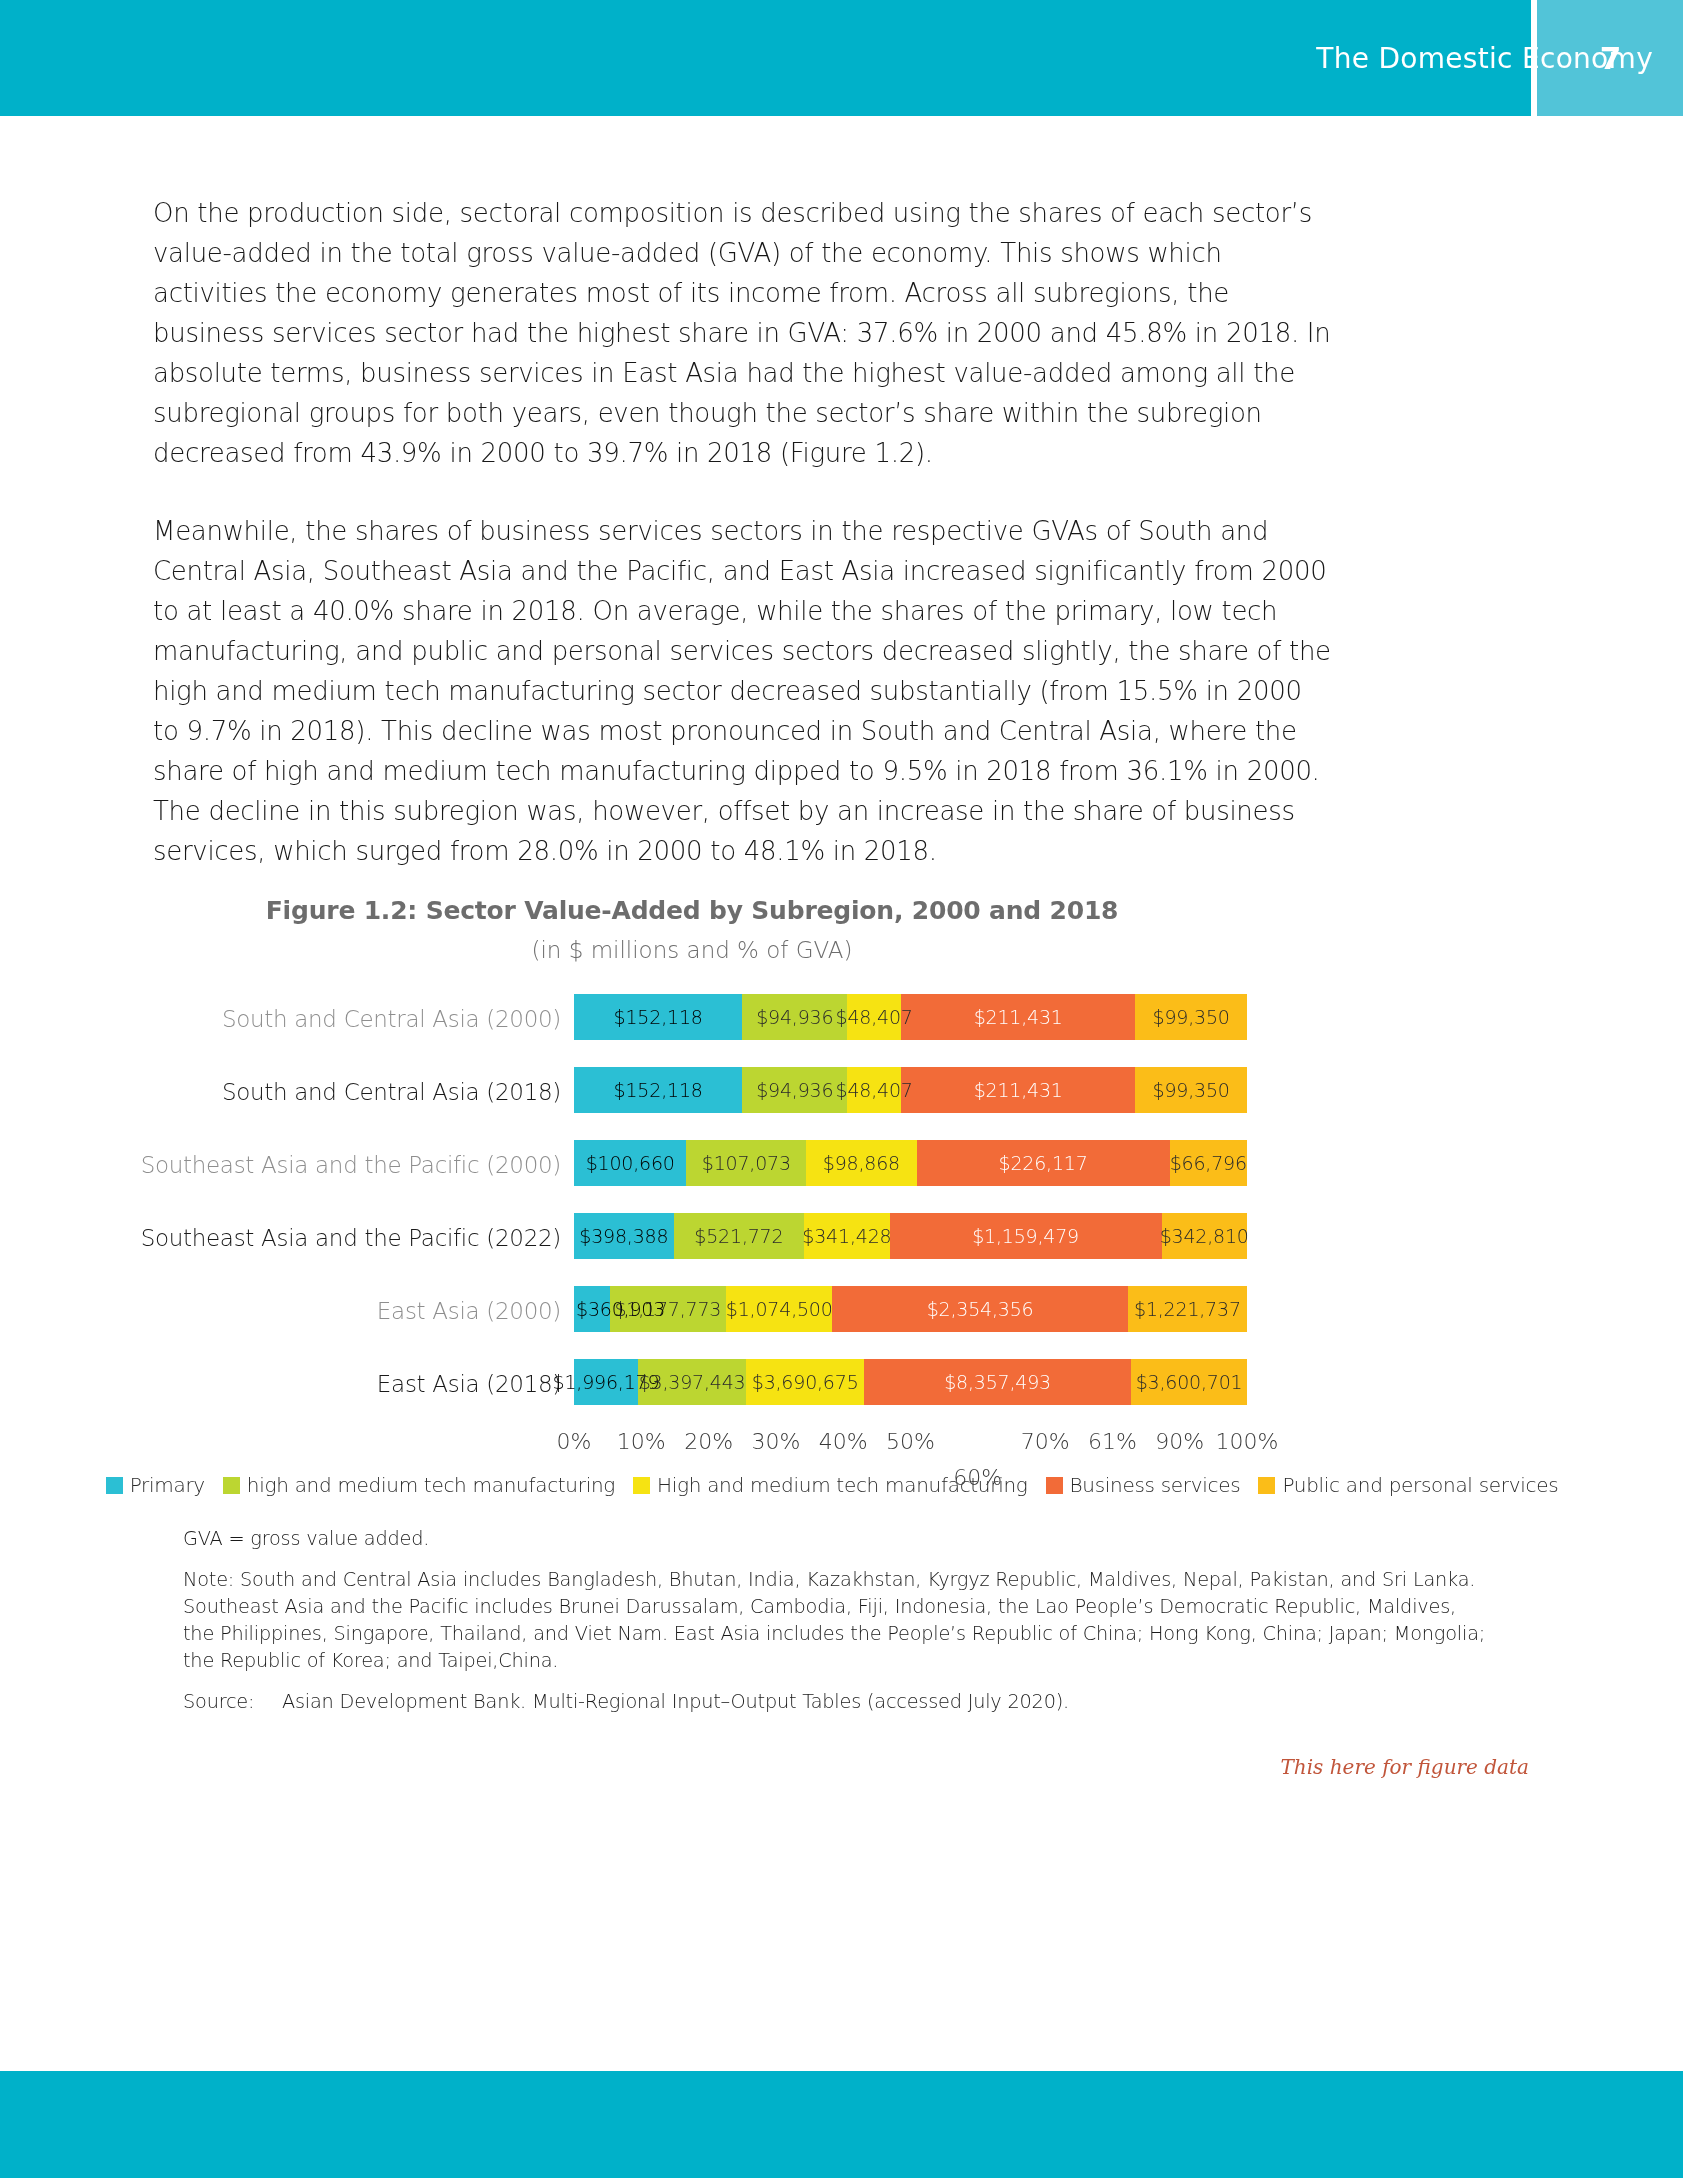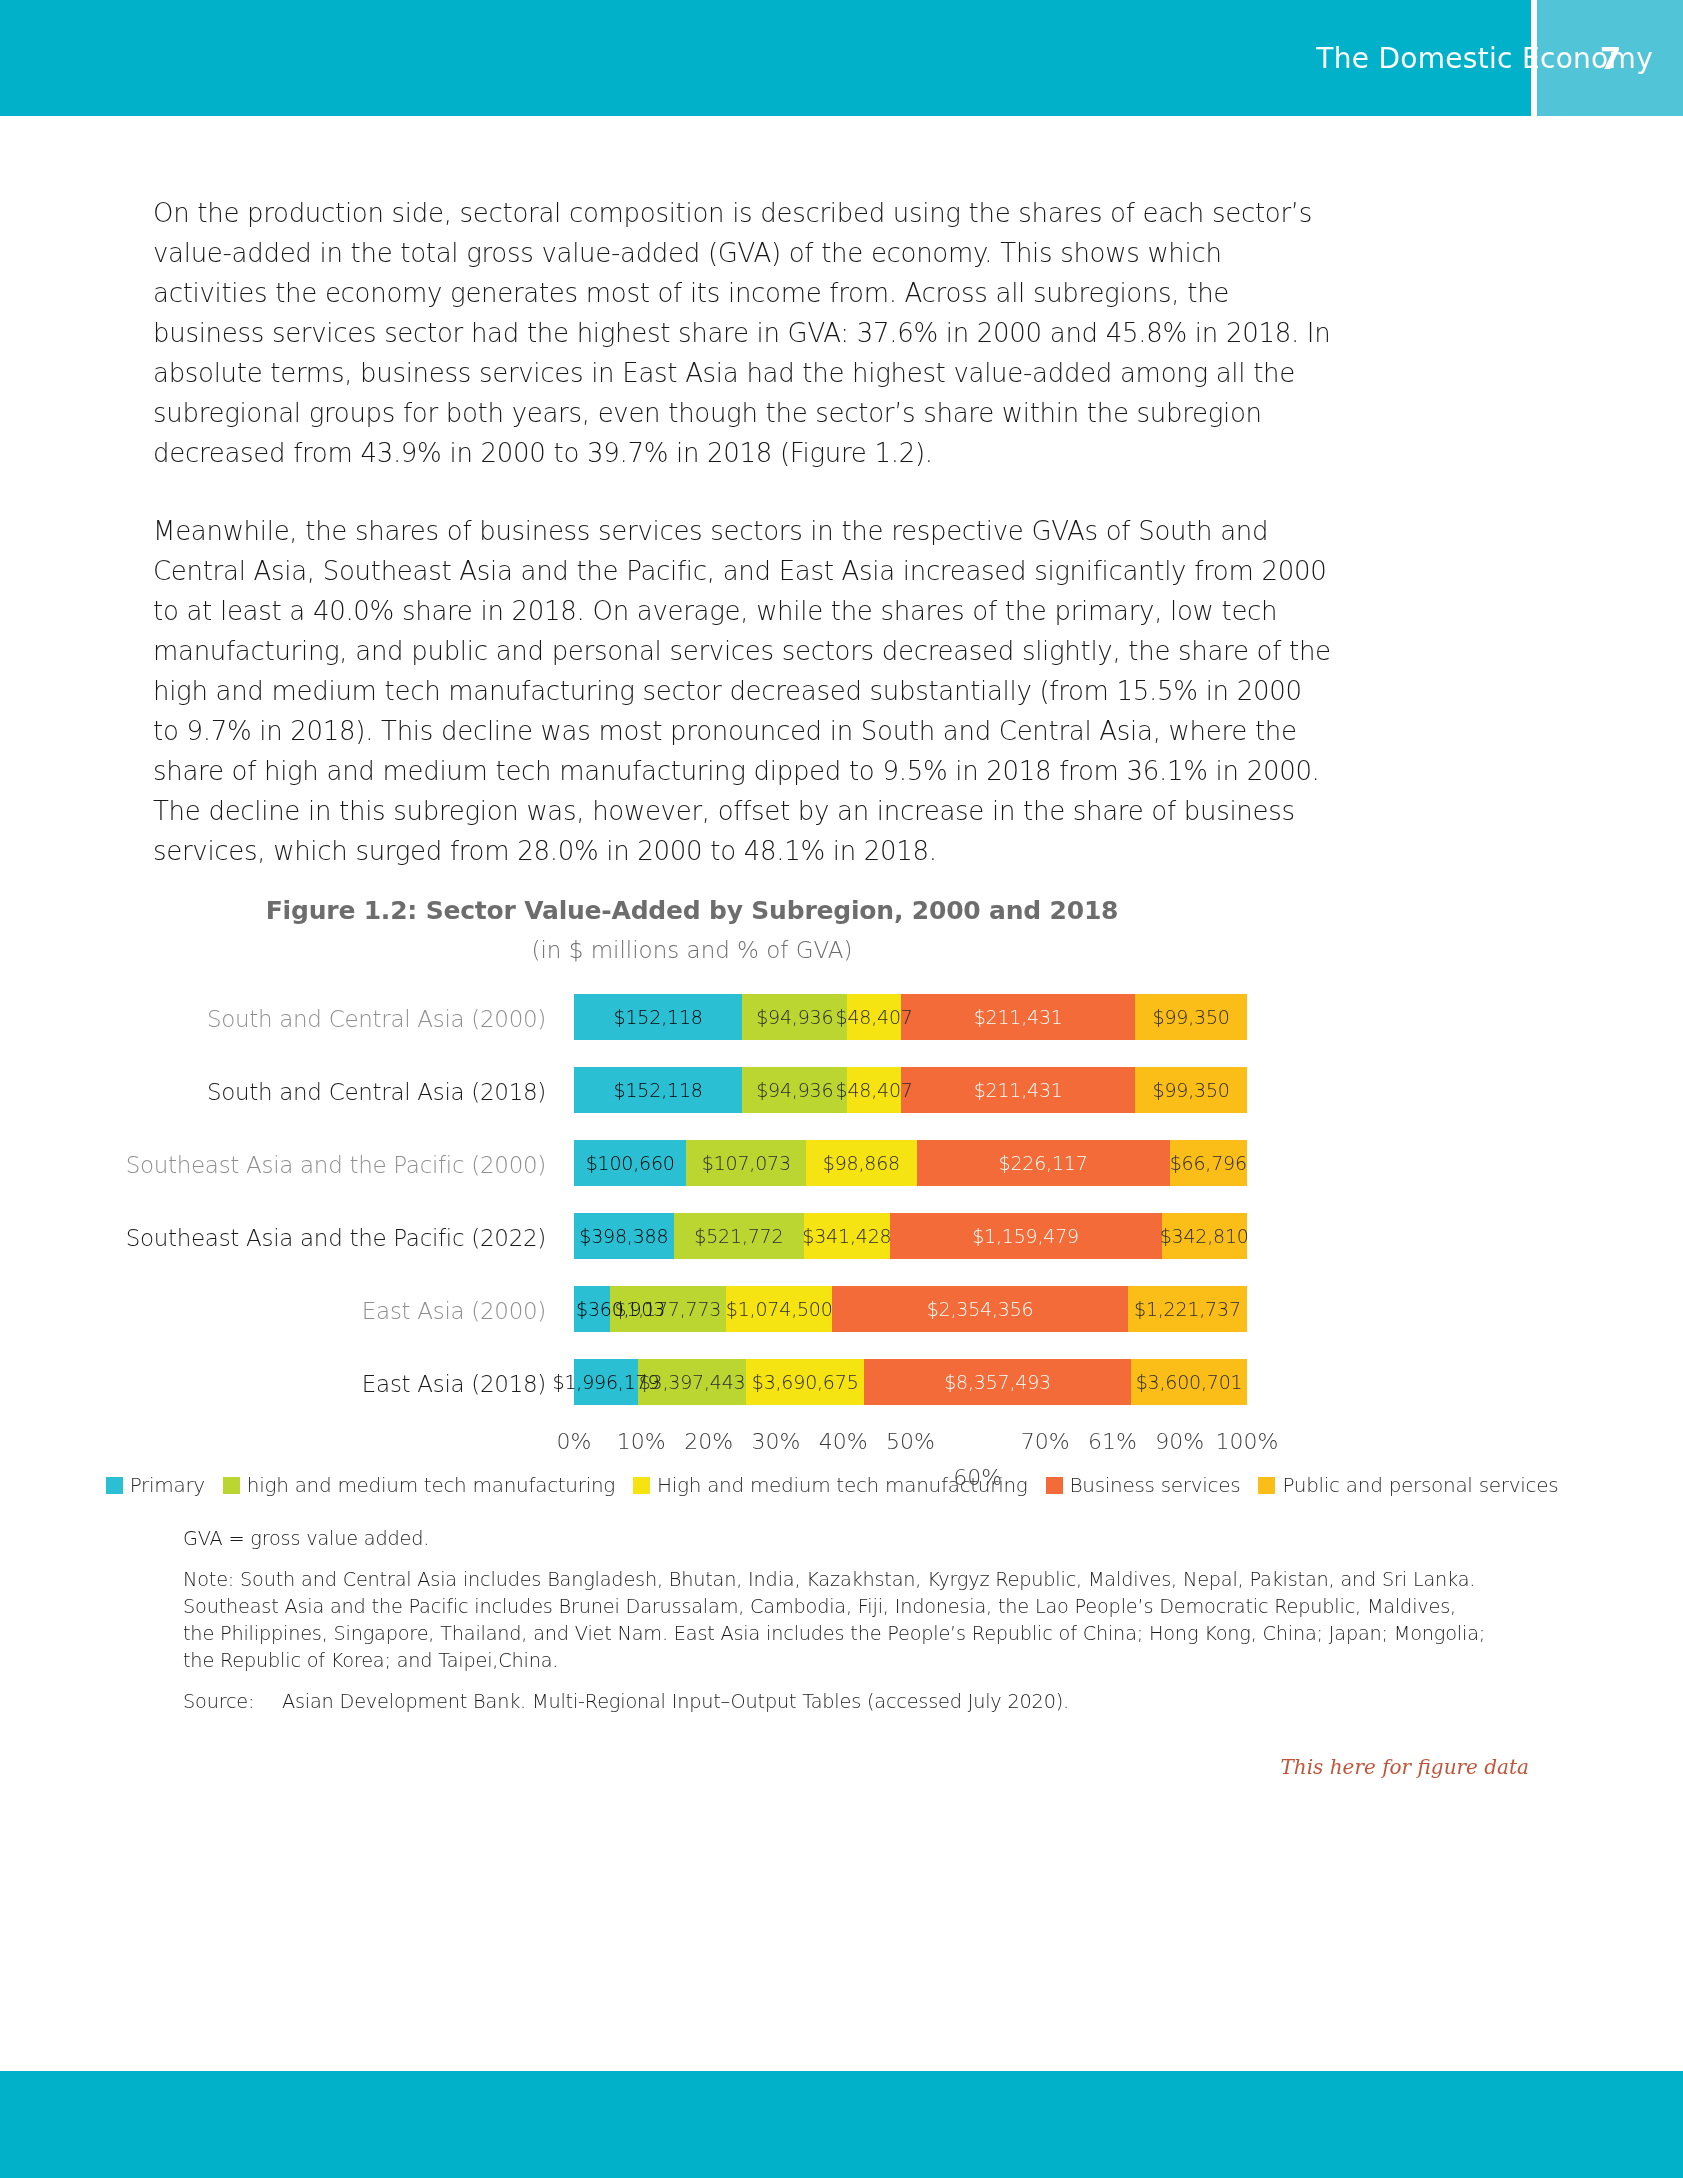--- a/index.html
+++ b/index.html
@@ -73,21 +73,21 @@
     font-family:"DejaVu Sans", sans-serif; font-weight:300;
     margin-left:-149px;
   }
 
   
   .chart { position:relative; margin-top:24px; width:1386px; }
   .row { position:relative; height:73px; }
   .rowlabel {
     position:absolute; left:0; top:0; width:421px; height:63px;
     display:flex; align-items:center; justify-content:flex-end;
-    padding-right:28px;
+    padding-right:13px;
     font-size:23px; font-family:"DejaVu Sans", sans-serif; font-weight:300;
     letter-spacing:-0.3px; white-space:nowrap;
   }
   .rowlabel.old  { color:#8e8e8e; }
   .rowlabel.recent { color:#1a1a1a; }
   .bar {
     position:absolute; left:421px; top:7px;
     width:673px; height:46px;
     display:flex;
   }

